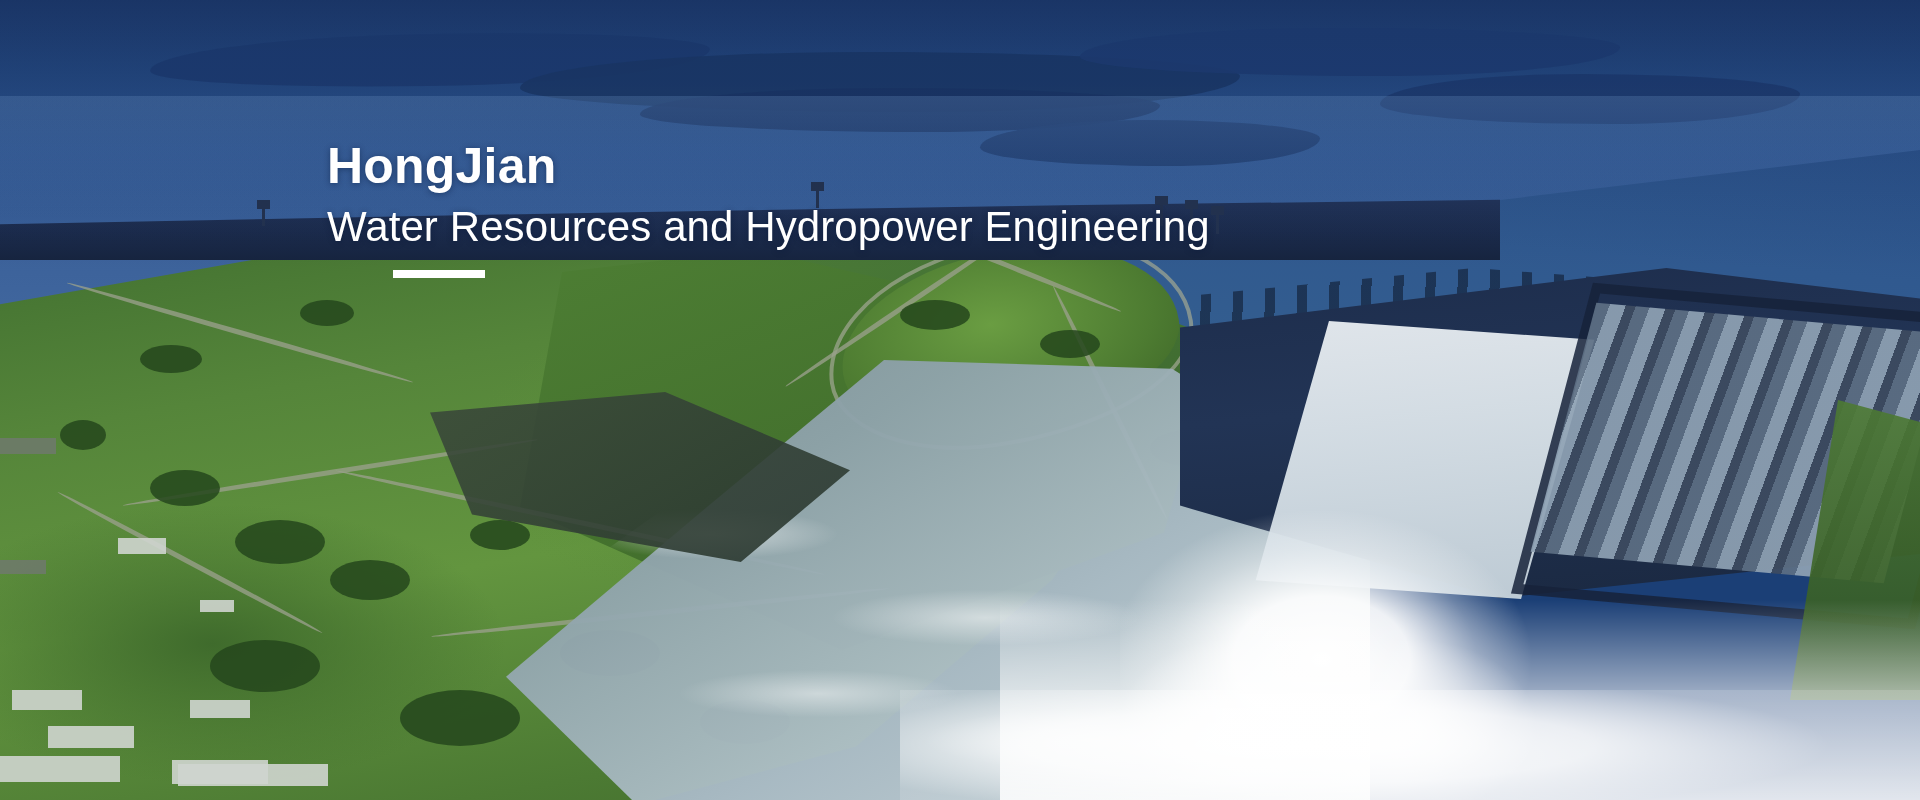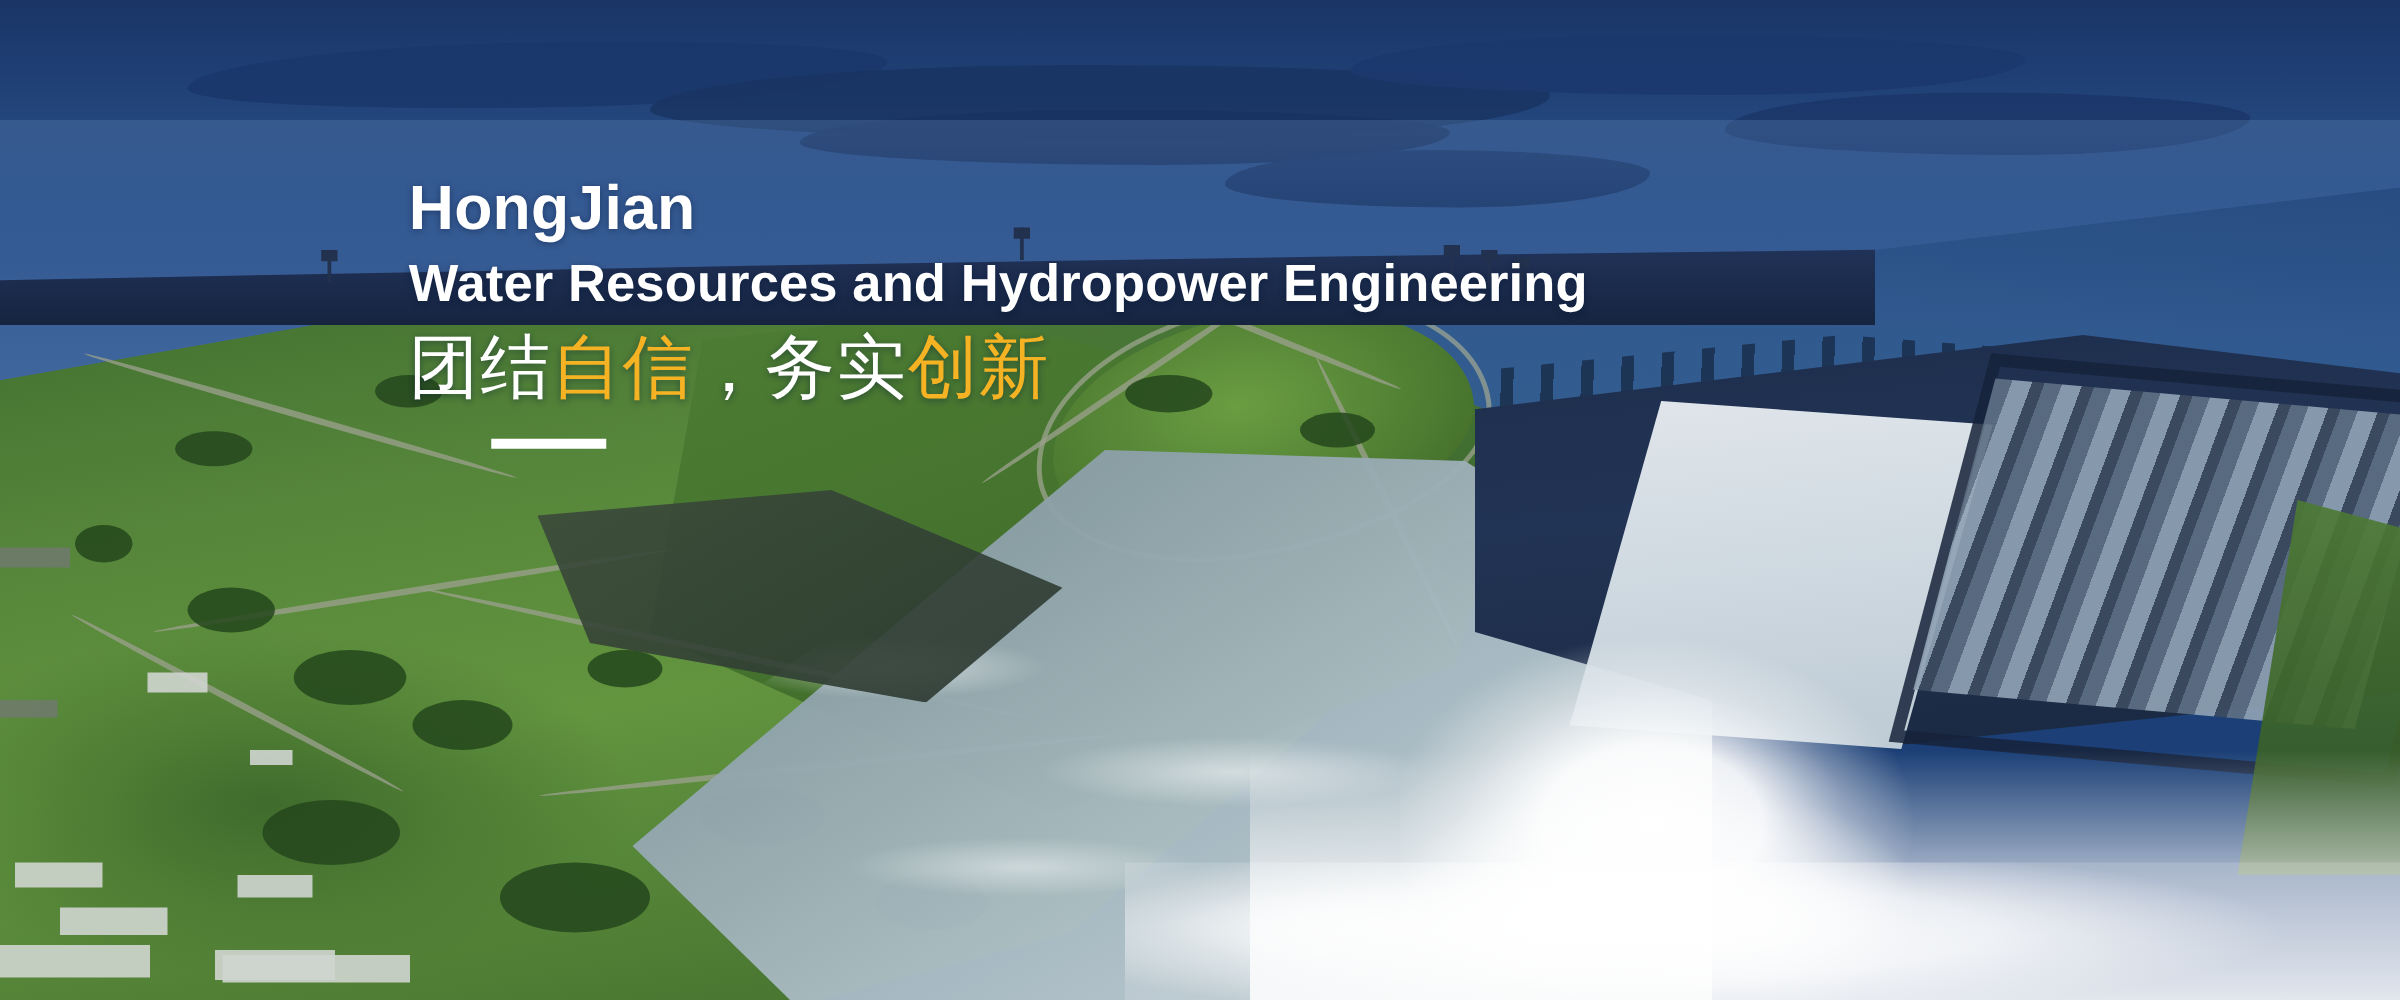--- a/index.html
+++ b/index.html
@@ -184,21 +184,21 @@
     position:absolute;left:290px;top:140px;width:1000px;
     color:#fff;
     text-shadow:0 1px 6px rgba(0,20,50,.45);
     margin-left:37px;
   }
   .brand{
     font-size:50px;line-height:1.06;font-weight:bold;letter-spacing:.2px;
     margin:0 0 10px 0;
   }
   .subtitle{
-    font-size:42px;line-height:1.12;font-weight:700;letter-spacing:.1px;
+    font-size:42px;line-height:1.12;font-weight:400;letter-spacing:.1px;
     margin:0 0 8px 0;white-space:nowrap;
   }
   .slogan{
     font-size:56px;line-height:1.30;font-weight:400;
     letter-spacing:1px;margin:0;white-space:nowrap;
   }
   .hl{color:#F5B324;}
   .rule{
     margin-top:20px;margin-left:66px;
     width:92px;height:8px;background:#ffffff;
@@ -286,21 +286,18 @@
 
     <div class="grade"></div>
   </div>
 
   <div class="copy">
 
     <div class="brand">HongJian</div>
 
     <div class="subtitle">Water Resources and Hydropower Engineering</div>
 
-    <div class="slogan">
-      <span>团结</span><span class="hl">自信</span><span>，务实</span><span class="hl">创新</span>
-    </div>
 
 
     <div class="rule"></div>
   </div>
 
 </div>
 
 </body></html>

